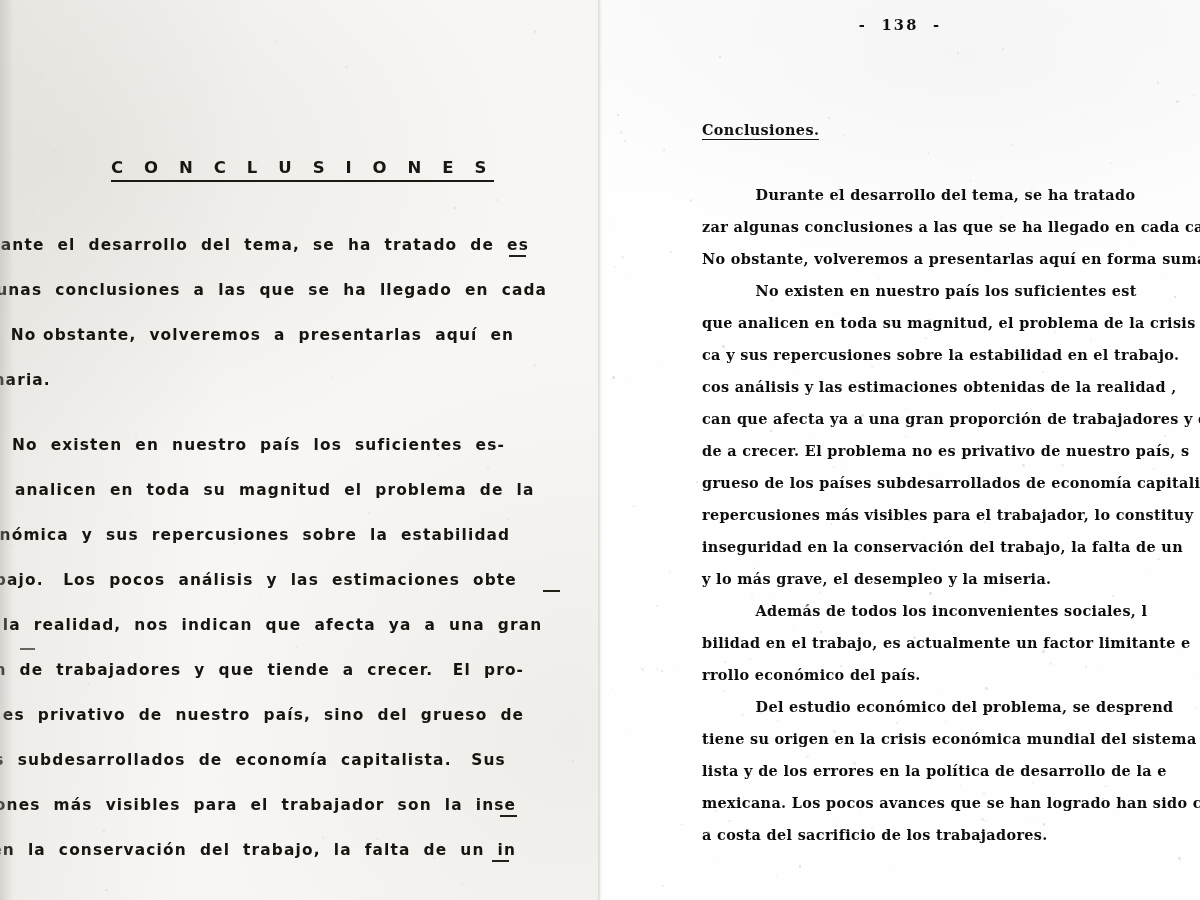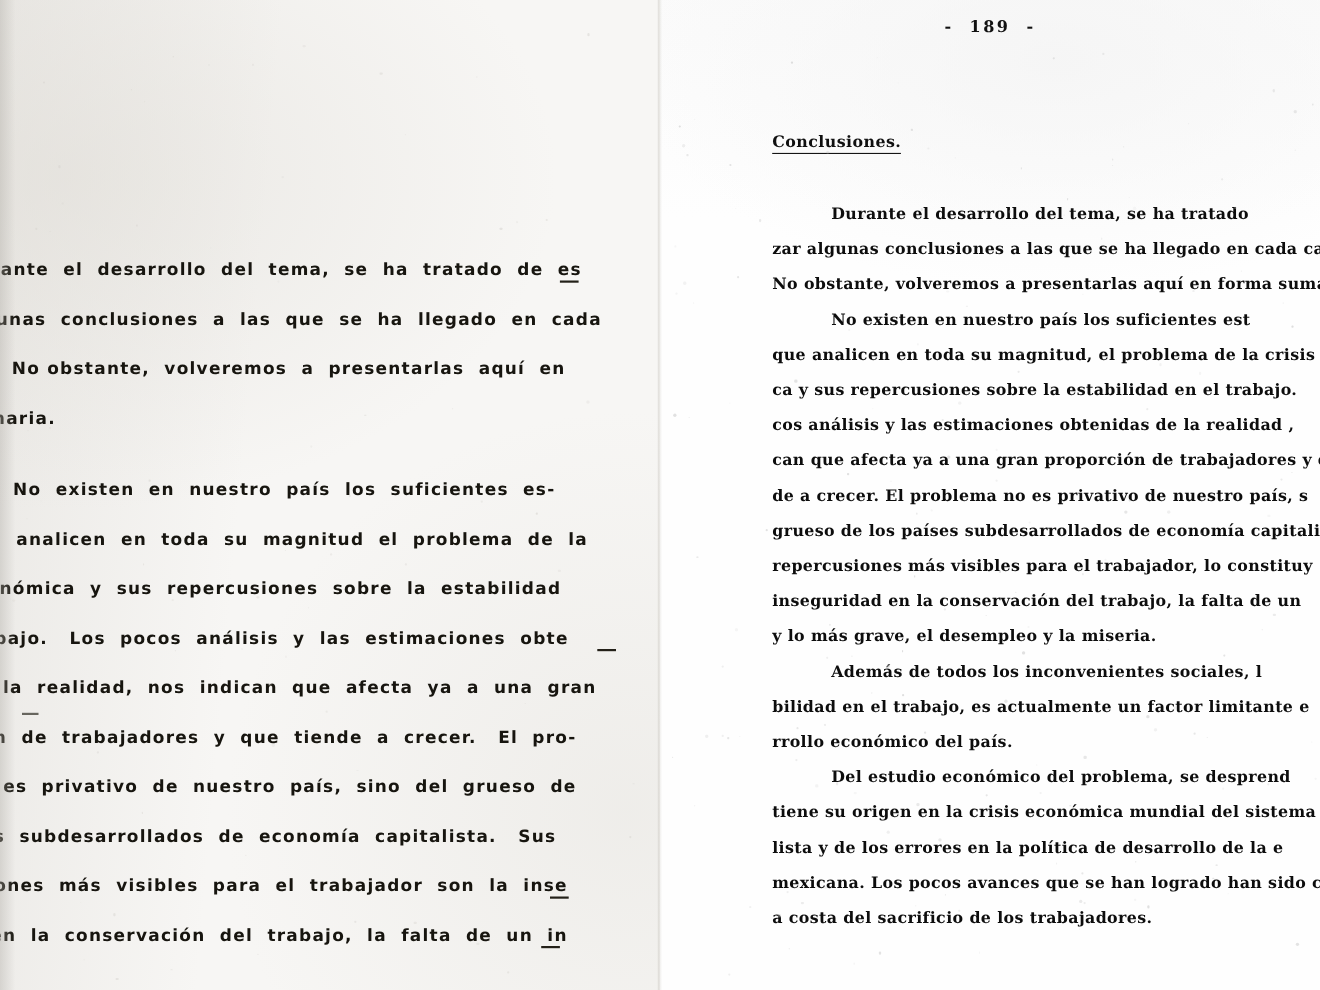--- a/index.html
+++ b/index.html
@@ -169,20 +169,21 @@
     pointer-events: none;
   }
 </style>
 </head>
 <body>
 
 <div id="scan">
 
   <div class="page-left">
 
+    <div class="l-title">C O N C L U S I O N E S</div>
 
     <div class="ltext l-line" style="top:236px;">Durante  el  desarrollo  del  tema,  se  ha  tratado  de  es</div>
     <div class="ltext l-line" style="top:281px;">algunas  conclusiones  a  las  que  se  ha  llegado  en  cada</div>
     <div class="ltext l-line" style="top:326px;">lo.   No obstante,  volveremos  a  presentarlas  aquí  en</div>
     <div class="ltext l-line" style="top:371px;">sumaria.</div>
 
     <div class="ltext l-line" style="top:436px;">1.-   No  existen  en  nuestro  país  los  suficientes  es-</div>
     <div class="ltext l-line" style="top:481px;">que  analicen  en  toda  su  magnitud  el  problema  de  la</div>
     <div class="ltext l-line" style="top:526px;">económica  y  sus  repercusiones  sobre  la  estabilidad</div>
     <div class="ltext l-line" style="top:571px;">trabajo.   Los  pocos  análisis  y  las  estimaciones  obte</div>
@@ -195,21 +196,21 @@
 
     <div style="position:absolute;left:509px;top:255px;width:17px;height:2px;background:#232018;"></div>
     <div style="position:absolute;left:543px;top:590px;width:17px;height:2px;background:#232018;"></div>
     <div style="position:absolute;left:500px;top:815px;width:17px;height:2px;background:#232018;"></div>
     <div style="position:absolute;left:492px;top:860px;width:17px;height:2px;background:#232018;"></div>
     <div style="position:absolute;left:20px;top:648px;width:15px;height:2px;background:#3a382f;opacity:.75;"></div>
   </div>
 
   <div class="page-right"></div>
 
-  <div class="r-pageno">-  189  -</div>
+  <div class="r-pageno">-  138  -</div>
 
   <div class="r-heading">Conclusiones.</div>
 
   <div class="rtext r-line" style="top:186px;">          Durante el desarrollo del tema, se ha tratado</div>
   <div class="rtext r-line" style="top:218px;">zar algunas conclusiones a las que se ha llegado en cada ca</div>
   <div class="rtext r-line" style="top:250px;">No obstante, volveremos a presentarlas aquí en forma sumari</div>
   <div class="rtext r-line" style="top:282px;">          No existen en nuestro país los suficientes est</div>
   <div class="rtext r-line" style="top:314px;">que analicen en toda su magnitud, el problema de la crisis</div>
   <div class="rtext r-line" style="top:346px;">ca y sus repercusiones sobre la estabilidad en el trabajo.</div>
   <div class="rtext r-line" style="top:378px;">cos análisis y las estimaciones obtenidas de la realidad ,</div>

